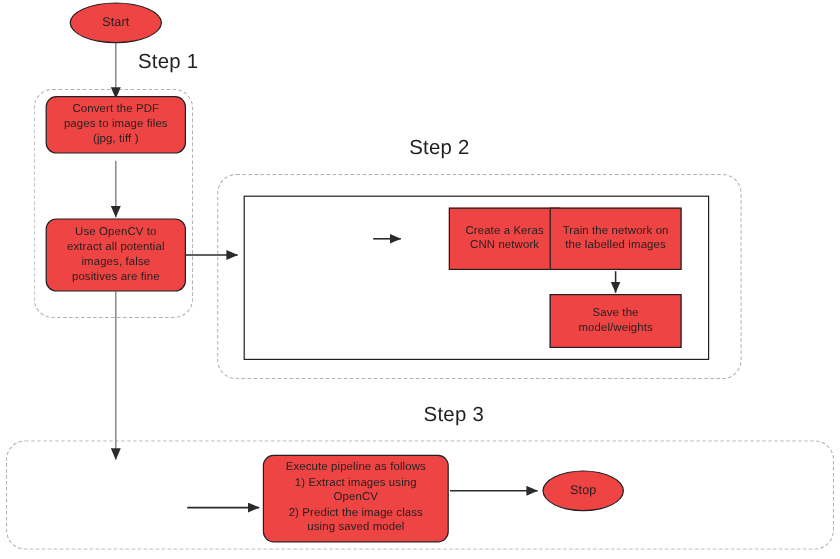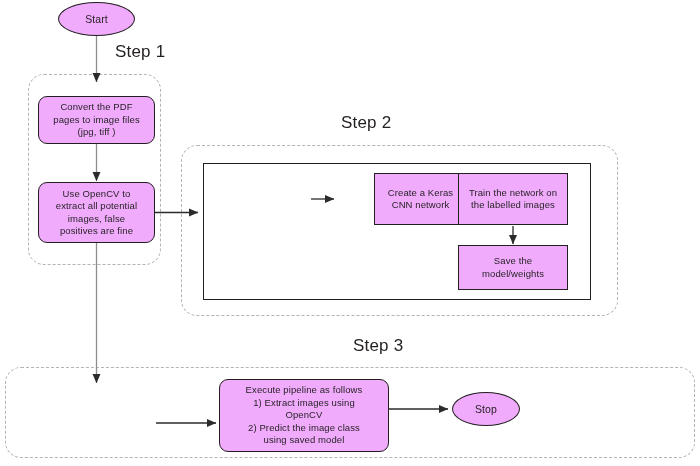--- a/index.html
+++ b/index.html
@@ -19,21 +19,21 @@
     background: #ffffff;
     overflow: hidden;
   }
   .node {
     position: absolute;
     box-sizing: border-box;
     display: flex;
     align-items: center;
     justify-content: center;
     text-align: center;
-    background: #f0abfc;
+    background: #ef4444;
     border: 1px solid #231f20;
     font-size: 9.5px;
     line-height: 12.5px;
     color: #231f20;
     letter-spacing: 0.1px;
   }
   .node .txt { display: block; width: 100%; padding: 0 3px; }
   .rounded { border-radius: 9px; }
   .terminator {
     border-radius: 50%;
@@ -115,21 +115,21 @@
 
     <path class="edge-dark" d="M156,423 L216,423" marker-end="url(#ah-dark)"></path>
 
     <path class="edge-dark" d="M375,409 L448,409" marker-end="url(#ah-dark)"></path>
   </svg>
 
   <div class="node terminator" style="left:58px; top:2px; width:77px; height:34px;">
     <span class="txt">Start</span>
   </div>
 
-  <div class="node rounded" style="left:38px; top:96px; width:117px; height:48px;">
+  <div class="node rounded" style="left:38px; top:80px; width:117px; height:48px;">
     <span class="txt">
       <span>Convert the PDF</span><br>
       <span>pages to image files</span><br>
       <span>(jpg, tiff )</span>
     </span>
   </div>
 
   <div class="node rounded" style="left:38px; top:182px; width:117px; height:61px;">
     <span class="txt">
       <span>Use OpenCV to</span><br>
@@ -155,21 +155,21 @@
   </div>
 
   <div class="node sharp" style="left:458px; top:245px; width:110px; height:45px;">
     <span class="txt">
       <span>Save the</span><br>
       <span>model/weights</span>
     </span>
   </div>
 
 
-  <div class="node rounded" style="left:219px; top:379px; width:170px; height:73px;">
+  <div class="node rounded" style="left:219px; top:379px; width:155px; height:73px;">
     <span class="txt">
       <span>Execute pipeline as follows</span><br>
       <span>1) Extract images using</span><br>
       <span>OpenCV</span><br>
       <span>2) Predict the image class</span><br>
       <span>using saved model</span>
     </span>
   </div>
 
   <div class="node terminator" style="left:452px; top:392px; width:68px; height:34px;">

